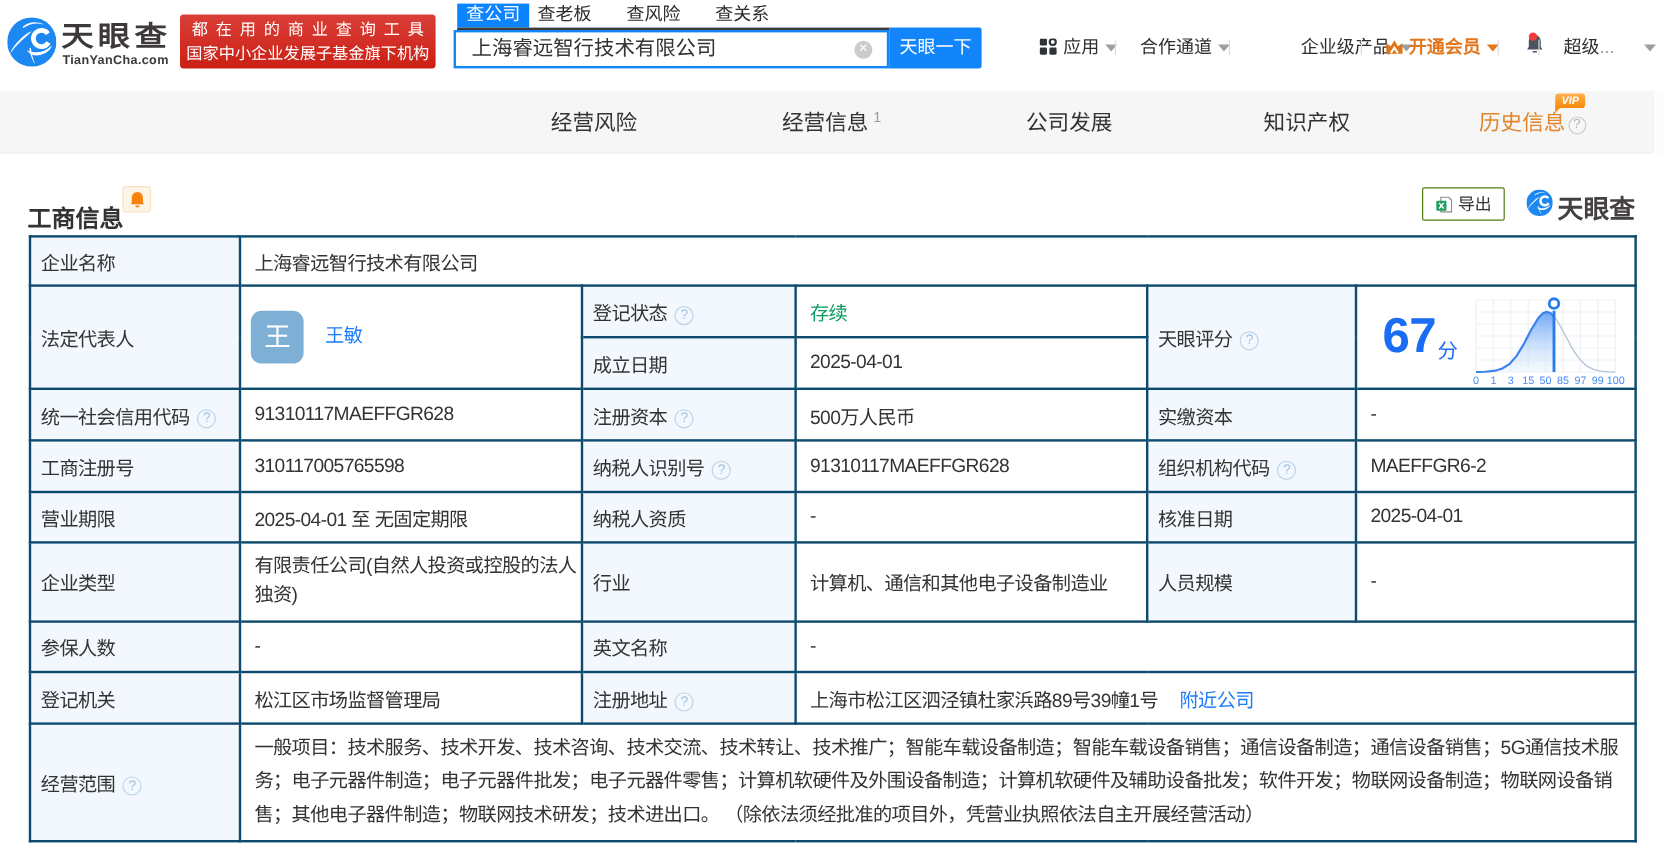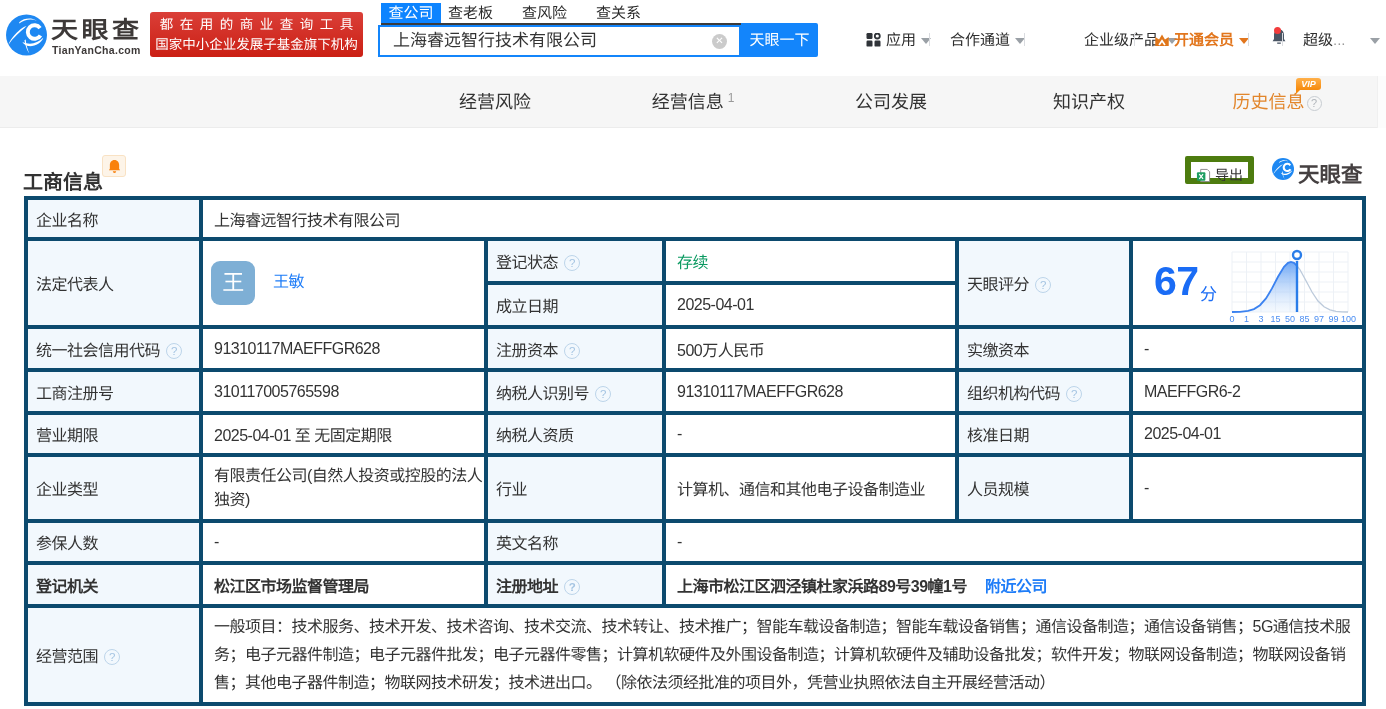--- a/index.html
+++ b/index.html
@@ -59,30 +59,30 @@
 .qm-tab { display:inline-block; width:15px; height:15px; border:1px solid #c8cdd2;
   border-radius:50%; color:#b0b5ba; font-size:11px; line-height:13px; text-align:center;
   vertical-align:1px; margin-left:2px; font-weight:normal; }
 
 
 #sechead { position:absolute; left:0; top:128px; width:1386px; height:68px; background:#fff; }
 #sectitle { position:absolute; left:23px; top:26px; font-size:20px; font-weight:bold; color:#333;margin-top:12px; }
 #bellbox { position:absolute; left:102px; top:27px; width:24px; height:22px;
   background:#fdf4e8; border:1px solid #f9e2c4; border-radius:3px; text-align:center; }
 #exportbtn { position:absolute; left:1185px; top:28px; width:69px; height:28px;
-  border:6px solid #4d7c0f; border-radius:2px; background:#fff; font-size:14px; color:#333;
+  border:1px solid #4d7c0f; border-radius:2px; background:#fff; font-size:14px; color:#333;
   text-align:center; line-height:26px; }
 #minilogo { position:absolute; left:1272px; top:30px; height:22px; }
 #minilogo-t { position:absolute; left:1298px; top:29px; font-size:21.5px; font-weight:bold;
   color:#454041; letter-spacing:0; }
 
 
 #tbl { position:absolute; left:24px; top:196px; width:1338px; border-collapse:collapse;
   table-layout:fixed; font-size:16px; letter-spacing:-0.5px; color:#333; }
-#tbl td { border:4px solid #0c4a6e; vertical-align:middle; overflow:hidden; }
+#tbl td { border:2px solid #0c4a6e; vertical-align:middle; overflow:hidden; }
 #tbl td.lab { background:#f2f8fd; padding-left:8px; }
 #tbl td.val { background:#fff; padding-left:11px; }
 .qm { display:inline-block; width:16px; height:16px; border:1px solid #bdd5ea;
   border-radius:50%; color:#a4c4e2; font-size:11.5px; line-height:14px; text-align:center;
   vertical-align:1px; margin-left:6px; background:#fff0; }
 a.blue { color:#1f7df8; text-decoration:none;margin-left:10px; }
 .green { color:#0a9a61; }
 #avatar { display:inline-block; width:44px; height:44px; background:#7eafd5; border-radius:9px; margin-left:-3px;
   color:#fff; font-size:22px; text-align:center; line-height:44px; vertical-align:middle; }
 #scorewrap { position:relative; width:100%; height:84px; }
@@ -291,21 +291,21 @@
     <td class="val">计算机、通信和其他电子设备制造业</td>
     <td class="lab">人员规模</td>
     <td class="val">-</td>
   </tr>
   <tr style="height:42px;">
     <td class="lab">参保人数</td>
     <td class="val">-</td>
     <td class="lab">英文名称</td>
     <td class="val" colspan="3">-</td>
   </tr>
-  <tr style="height:43px;font-weight:bold;">
+  <tr style="height:43px;">
     <td class="lab">登记机关</td>
     <td class="val">松江区市场监督管理局</td>
     <td class="lab">注册地址<span class="qm">?</span></td>
     <td class="val" colspan="3">上海市松江区泗泾镇杜家浜路89号39幢1号&nbsp;&nbsp;<a class="blue">附近公司</a></td>
   </tr>
   <tr style="height:98px;">
     <td class="lab">经营范围<span class="qm">?</span></td>
     <td class="val" colspan="5" style="line-height:28px; padding-right:8px;">一般项目：技术服务、技术开发、技术咨询、技术交流、技术转让、技术推广；智能车载设备制造；智能车载设备销售；通信设备制造；通信设备销售；5G通信技术服务；电子元器件制造；电子元器件批发；电子元器件零售；计算机软硬件及外围设备制造；计算机软硬件及辅助设备批发；软件开发；物联网设备制造；物联网设备销售；其他电子器件制造；物联网技术研发；技术进出口。&nbsp;（除依法须经批准的项目外，凭营业执照依法自主开展经营活动）</td>
   </tr>
 </tbody>

